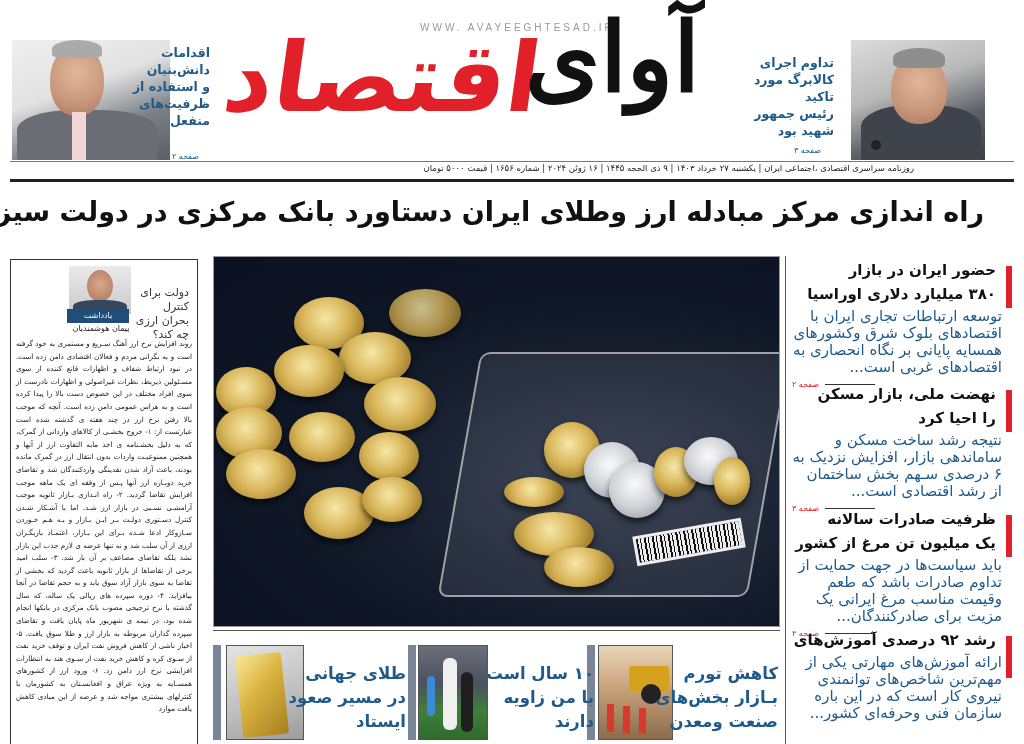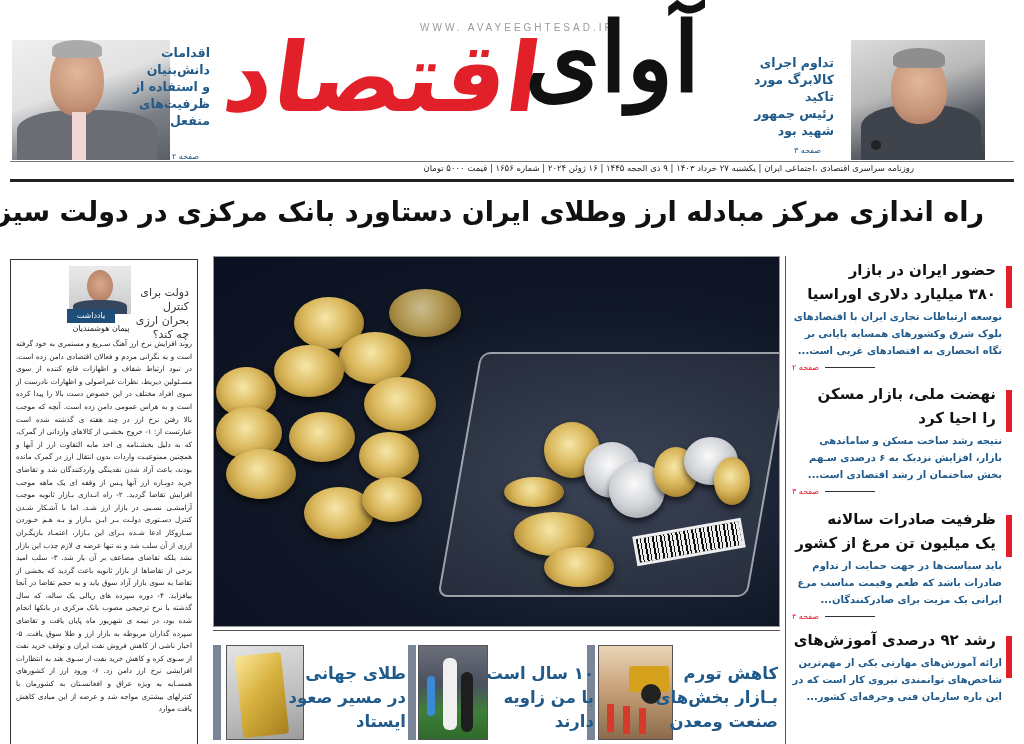--- a/index.html
+++ b/index.html
@@ -18,41 +18,41 @@
 .teaser-text{font-weight:bold;font-size:12.5px;line-height:17px;text-align:right}
 .pg{font-size:8px;color:#1f5a8a}
 .rule-thin{left:10px;width:1004px;height:1px;background:#777}
 .rule-thick{left:10px;width:1004px;height:3px;background:#222}
 .dateline{right:110px;top:163px;font-size:8.5px;color:#222;white-space:nowrap}
 
 .headline{right:40px;top:196px;font-size:27px;font-weight:bold;white-space:nowrap;color:#111;letter-spacing:-0.5px}
 
 .colbox{left:10px;top:259px;width:188px;height:485px;border:1.5px solid #333;border-bottom:none;overflow:hidden}
 .col-photo{left:58px;top:6px;width:62px;height:48px}
-.col-tag{left:56px;top:49px;width:48px;height:14px;background:#1f4e79;color:#fff;font-size:8px;text-align:center;line-height:14px}
+.col-tag{left:56px;top:49px;width:62px;height:14px;background:#1f4e79;color:#fff;font-size:8px;text-align:center;line-height:14px}
 .col-author{left:56px;top:64px;width:68px;text-align:center;font-size:8px}
 .col-title{right:8px;top:26px;font-size:11px;line-height:14px;color:#333;text-align:right;width:56px}
 .col-body{right:5px;top:78px;width:176px;font-size:7.2px;line-height:12.6px;text-align:justify;color:#222}
 
 .mainphoto{left:213px;top:256px;width:567px;height:371px;background:radial-gradient(ellipse at 70% 60%,#2a3448 0%,#101726 55%,#0b1120 100%);overflow:hidden;border:1px solid #999}
 .coin{position:absolute;border-radius:50%;background:radial-gradient(circle at 45% 40%,#f6e7a8 0%,#d9b65a 45%,#a8842f 80%,#7a5e22 100%);box-shadow:0 4px 6px rgba(0,0,0,.6)}
 .coin.silver{background:radial-gradient(circle at 45% 40%,#fafafa 0%,#cfd2d6 50%,#8d9197 100%)}
 .box{position:absolute;left:245px;top:95px;width:310px;height:245px;border:2px solid rgba(255,255,255,.55);border-radius:10px;background:rgba(255,255,255,.08);transform:skewX(-10deg)}
 .barcode{position:absolute;left:420px;top:270px;width:110px;height:30px;background:repeating-linear-gradient(90deg,#111 0 2px,#eee 2px 4px,#111 4px 5px,#eee 5px 8px);transform:rotate(-10deg);border:3px solid #eee}
 .mainrule{left:213px;top:630px;width:567px;height:1px;background:#555}
 
 .tz-bar{position:absolute;width:8px;background:#7a8598}
 .tz-img{position:absolute;border:1px solid #555;overflow:hidden}
 .tz-title{position:absolute;font-size:16.5px;font-weight:bold;line-height:24px;color:#1f5a8a;text-align:right;white-space:nowrap}
 
 .rail-divider{left:785px;top:256px;width:1px;height:488px;background:#555}
 .rail-item{position:absolute;right:22px;width:210px}
 .rail-item .redbar{position:absolute;right:-10px;top:8px;width:6px;height:42px;background:#e2202a}
 .rail-item h3{font-size:15px;font-weight:bold;line-height:24px;color:#111;text-align:right;padding-right:6px}
-.rail-item p{font-size:10px;font-weight:bold;line-height:17px;color:#1f5a8a;margin-top:2px}
+.rail-item p{font-size:15px;font-weight:normal;line-height:17px;color:#1f5a8a;margin-top:2px}
 .rail-item .foot{display:flex;align-items:center;gap:6px;margin-top:4px;direction:ltr;justify-content:flex-start}
 .rail-item .foot .pg-red{font-size:8px;color:#e2202a;direction:rtl}
 .rail-item .foot .line{width:50px;height:1px;background:#333}
 </style>
 </head>
 <body>
 
 <div class="abs site-url">WWW. AVAYEEGHTESAD.IR</div>
 <div class="abs logo">
   <span class="red">اقتصاد</span>

